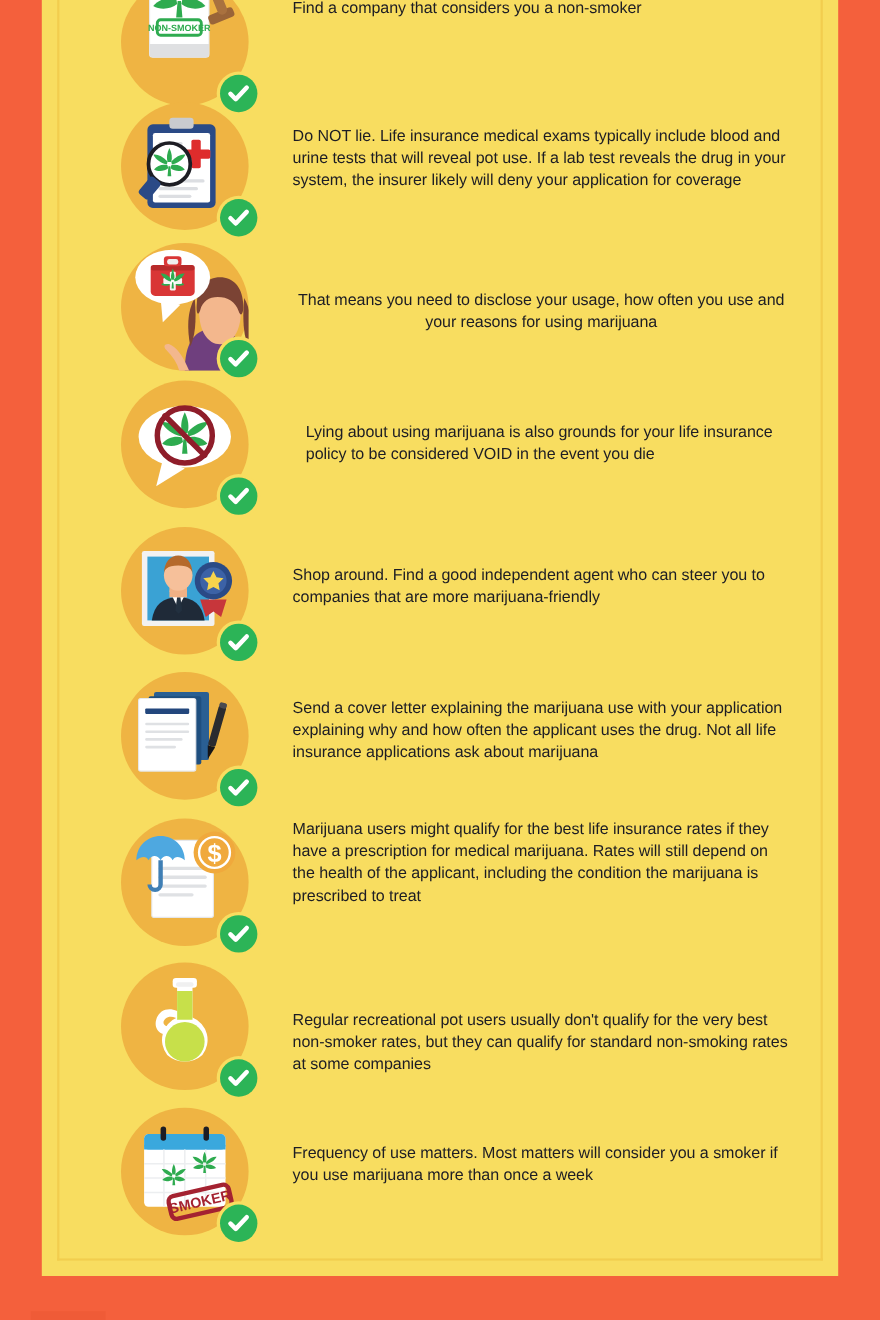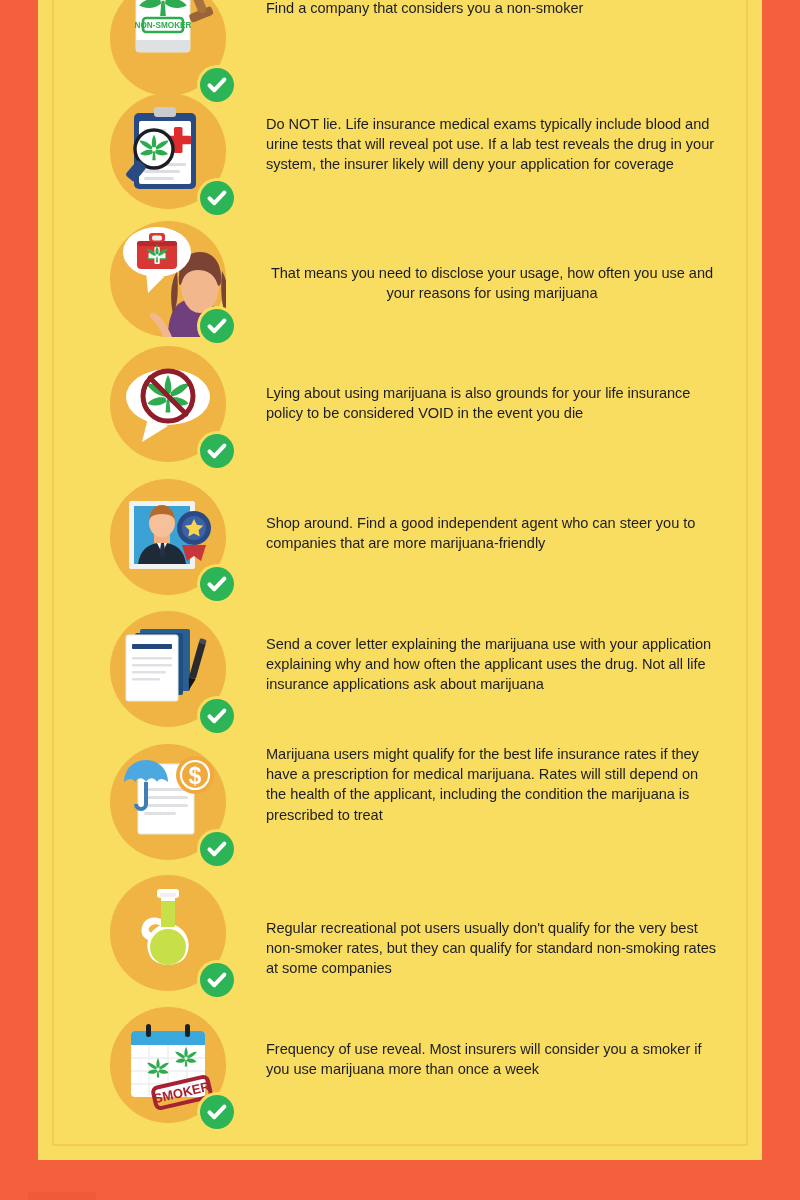--- a/index.html
+++ b/index.html
@@ -253,21 +253,21 @@
             <circle cx="58" cy="50" r="25" fill="none" stroke="#8f1d2a" stroke-width="5"></circle>
             <line x1="40" y1="32" x2="76" y2="68" stroke="#8f1d2a" stroke-width="5" stroke-linecap="round"></line>
           </g>
         </svg>
         <div class="check-badge">
           <svg width="34" height="34" viewBox="0 0 34 34">
             <path d="M9.5 17.4 l4.8 4.8 l10-10.6" fill="none" stroke="#ffffff" stroke-width="4.1" stroke-linecap="round" stroke-linejoin="round"></path>
           </svg>
         </div>
       </div>
-      <div class="tip-text" style="top:37px;">Lying about using marijuana is also grounds for your life insurance policy to be considered VOID in the event you die</div>
+      <div class="tip-text" style="top:37px;margin-left:12px;">Lying about using marijuana is also grounds for your life insurance policy to be considered VOID in the event you die</div>
     </div>
 
     <div class="tip-row" style="top:491px;">
       <div class="tip-icon-wrap">
         <div class="icon-disc"></div>
         <svg class="icon-art" viewBox="0 0 116 116">
           <rect x="19" y="22" width="66" height="68" rx="2" fill="#f2f2f2"></rect>
           <rect x="24" y="27" width="56" height="58" fill="#3aa2d4"></rect>
           <path d="M28 85 c2 -14 10 -21 24 -21 c14 0 22 7 24 21 Z" fill="#1f2a38"></path>
           <path d="M44 58 h16 l-8 16 Z" fill="#ffffff"></path>
@@ -405,19 +405,19 @@
             <rect x="44" y="75" width="56" height="21" rx="5" fill="none" stroke="#a42231" stroke-width="4"></rect>
             <text x="72" y="90" text-anchor="middle" font-family="'Liberation Sans',sans-serif" font-size="13" font-weight="bold" fill="#a42231">SMOKER</text>
           </g>
         </svg>
         <div class="check-badge">
           <svg width="34" height="34" viewBox="0 0 34 34">
             <path d="M9.5 17.4 l4.8 4.8 l10-10.6" fill="none" stroke="#ffffff" stroke-width="4.1" stroke-linecap="round" stroke-linejoin="round"></path>
           </svg>
         </div>
       </div>
-      <div class="tip-text" style="top:32px;">Frequency of use reveal. Most insurers will consider you a smoker if you use marijuana more than once a week</div>
+      <div class="tip-text" style="top:32px;">Frequency of use matters. Most matters will consider you a smoker if you use marijuana more than once a week</div>
     </div>
 
   </div>
 </div>
 
 <div id="bottom-orange-tab"></div>
 
 </body></html>

